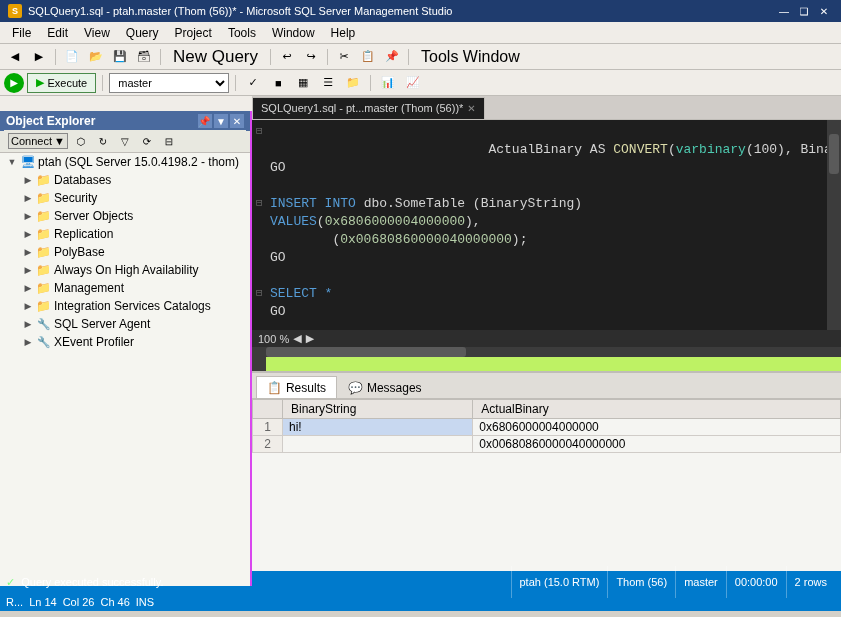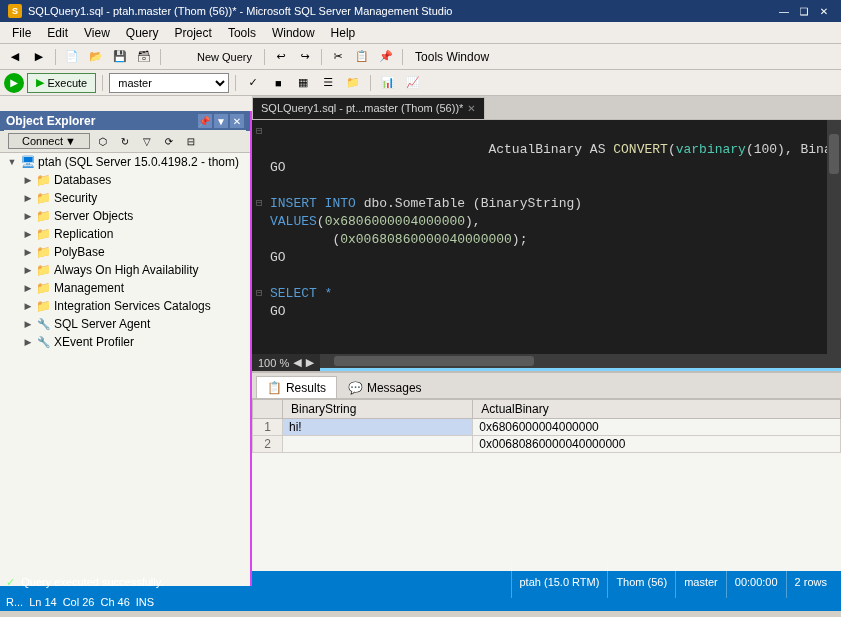--- a/index.html
+++ b/index.html
@@ -134,21 +134,21 @@
       border-bottom: 1px solid #c0bdb8;
       font-size: 11px;
       display: flex;
       align-items: center;
       gap: 4px;
     }
     .connect-btn {
       background: #e0e0d8;
       border: 1px solid #888;
       font-size: 11px;
-      padding: 1px 13px;
+      padding: 1px 2px;
       cursor: pointer;
       display: flex; align-items: center; gap: 2px;
     }
 
     .tree-item {
       display: flex;
       align-items: center;
       padding: 1px 0;
       cursor: pointer;
       user-select: none;
@@ -376,30 +376,30 @@
 
 <div class="toolbar">
   <div class="tb-btn">◀</div>
   <div class="tb-btn">▶</div>
   <div class="tb-separator"></div>
   <div class="tb-btn">📄</div>
   <div class="tb-btn">📂</div>
   <div class="tb-btn">💾</div>
   <div class="tb-btn">🗃</div>
   <div class="tb-separator"></div>
-  <div class="tb-btn" style="width:auto; padding:0 6px; font-size:11px;margin-left:24px;">New Query</div>
+  <div class="tb-btn" style="width:auto; padding:0 6px; font-size:17px;">New Query</div>
   <div class="tb-separator"></div>
   <div class="tb-btn">↩</div>
   <div class="tb-btn">↪</div>
   <div class="tb-separator"></div>
   <div class="tb-btn">✂</div>
   <div class="tb-btn">📋</div>
   <div class="tb-btn">📌</div>
   <div class="tb-separator"></div>
-  <div class="tb-btn" style="width:auto; padding:0 6px; font-size:12px;">Tools Window</div>
+  <div class="tb-btn" style="width:auto; padding:0 6px; font-size:16px;">Tools Window</div>
 </div>
 
 <div class="toolbar2">
   <div style="width:20px; height:20px; background:#00aa00; border-radius:50%; display:flex; align-items:center; justify-content:center;">
     <span style="color:white; font-size:10px;">▶</span>
   </div>
   <button class="execute-btn">
     <span style="color:#00aa00; font-size:11px;">▶</span>
     <span>Execute</span>
   </button>
@@ -575,21 +575,21 @@
             <span class="sql-block-indicator"> </span>
             <span class="sql-code"> </span>
           </div>
 
         </div>
         <div class="editor-vscroll">
           <div class="vscroll-thumb"></div>
         </div>
       </div>
 
-      <div style="display:flex; background:#7dd3fc;">
+      <div style="display:flex; background:#bef264;flex-direction:column;">
         <div class="zoom-indicator">
           <span>100 %</span>
           <span>◀</span>
           <span>▶</span>
         </div>
         <div style="flex:1; background:#3c3c3c; height:14px; display:flex; align-items:center;">
           <div class="hscroll-thumb"></div>
         </div>
         <div style="width:14px; height:14px; background:#3c3c3c;"></div>
       </div>

